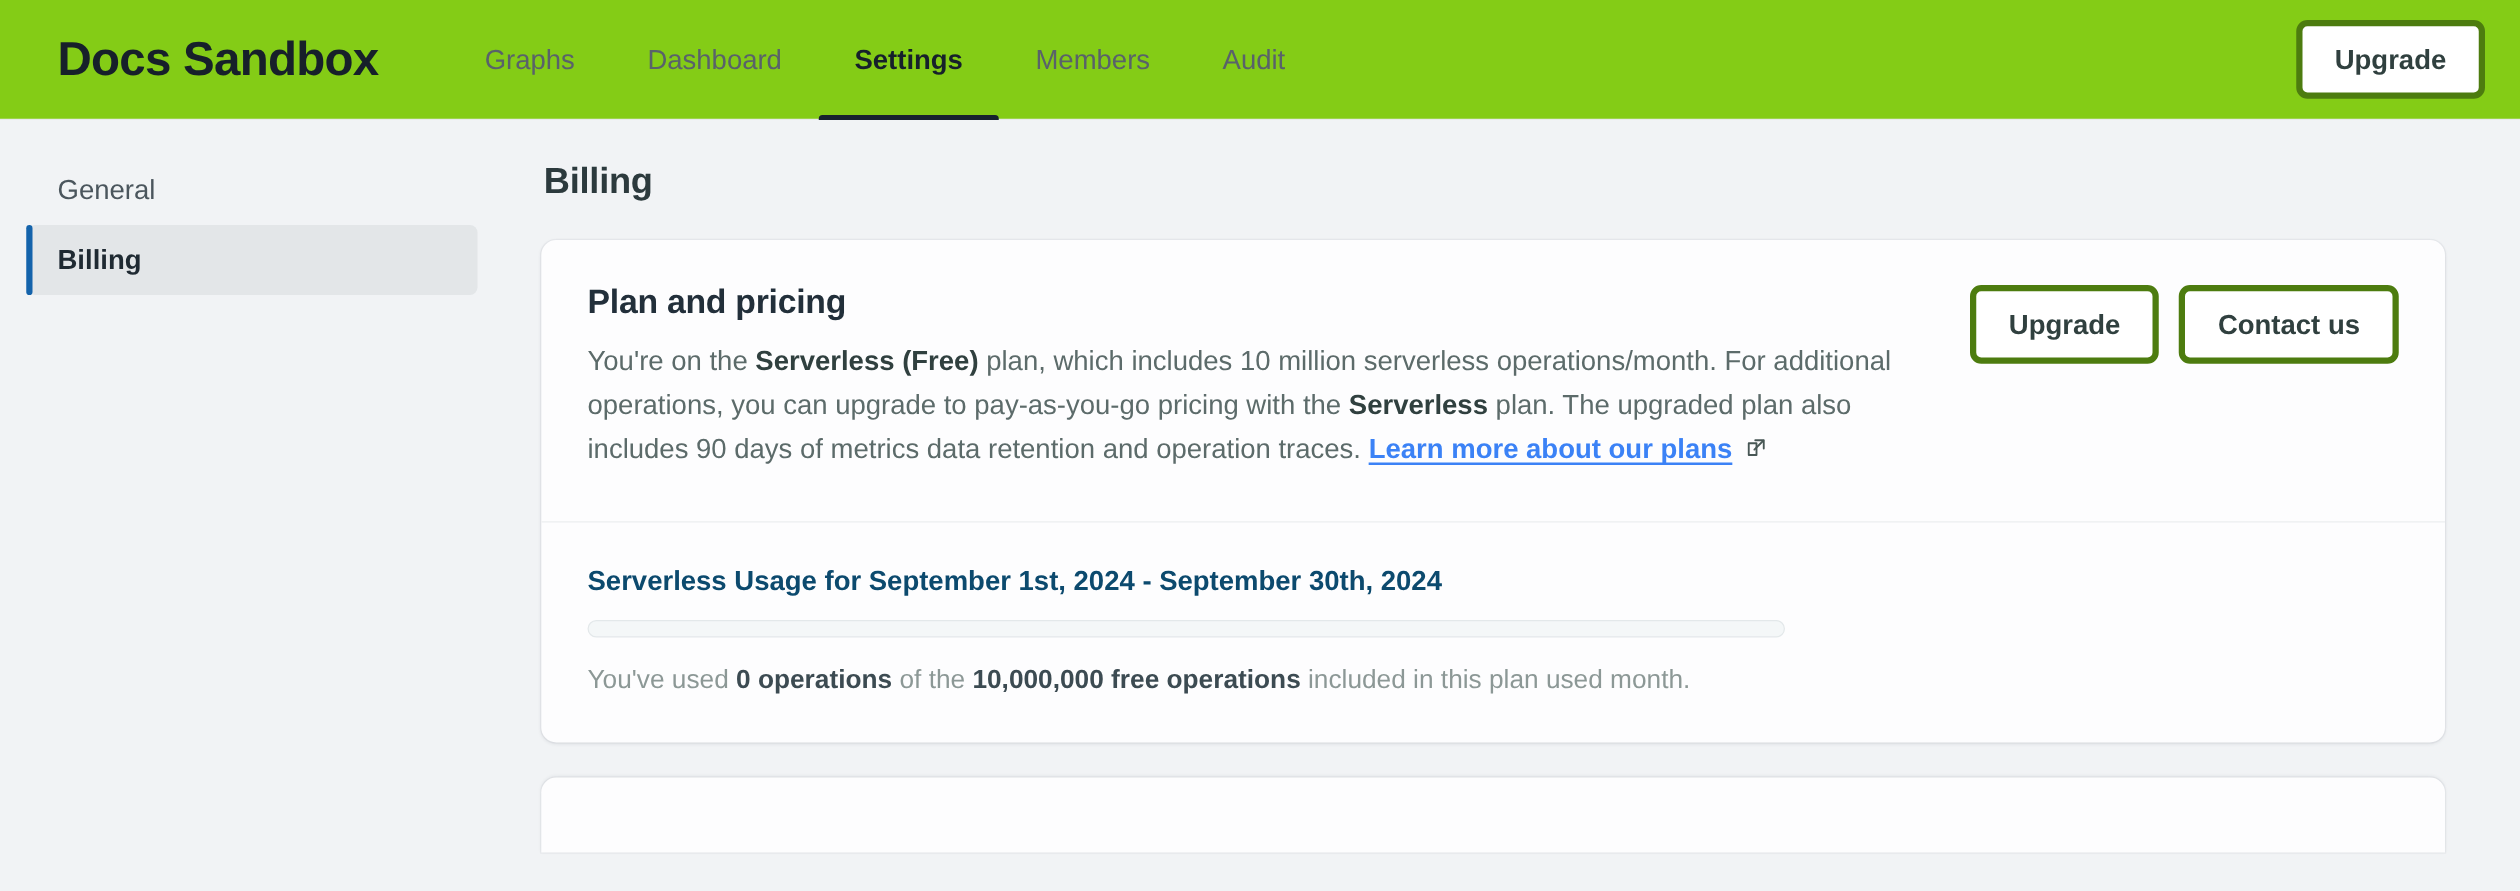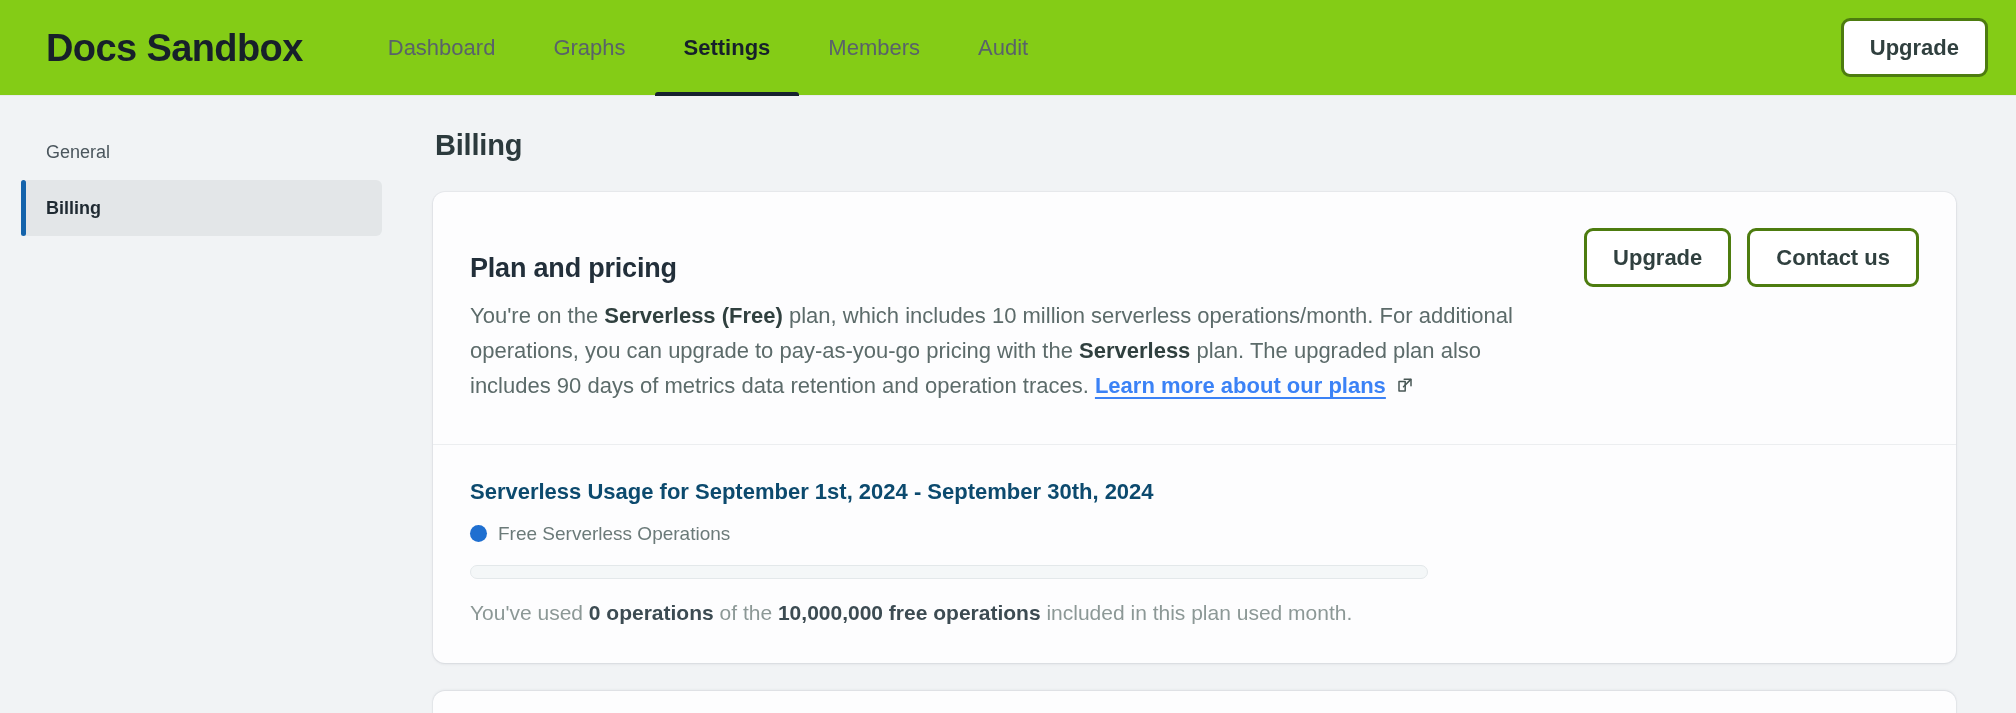--- a/index.html
+++ b/index.html
@@ -73,21 +73,21 @@
 
   .topbar-right {
     margin-left: auto;
     display: flex;
     align-items: center;
   }
 
   .btn {
     font-family: "Liberation Sans", sans-serif;
     background: #ffffff;
-    border: 3px solid #4d7c0f;
+    border: 5px solid #4d7c0f;
     border-radius: 9px;
     color: #30403f;
     font-size: 22px;
     font-weight: 700;
     padding: 14px 26px;
     cursor: pointer;
     line-height: 1.15;
     white-space: nowrap;
   }
 
@@ -104,21 +104,21 @@
     padding-top: 28px;
   }
 
   .side-item {
     position: relative;
     display: flex;
     align-items: center;
     height: 56px;
     margin: 0 30px 0 22px;
     padding-left: 24px;
-    font-size: 18px;
+    font-size: 22px;
     color: #4b565d;
     border-radius: 6px;
     cursor: pointer;
   }
 
   .side-item.active {
     background: #e3e6e8;
     color: #1f2a32;
     font-weight: 700;
   }
@@ -172,21 +172,20 @@
   }
 
   .plan-head-left { flex: 1; min-width: 0; padding-right: 40px; max-width: 1135px; }
 
   .plan-title {
     font-size: 27px;
     font-weight: 700;
     color: #222f3a;
     margin-bottom: 14px;
     letter-spacing: -0.2px;
-    margin-top: 27px;
   }
 
   .plan-desc {
     font-size: 22px;
     line-height: 1.6;
     color: #5c6b6a;
     max-width: 1095px;
   }
 
   .plan-desc b { color: #30403f; font-weight: 700; }
@@ -275,22 +274,22 @@
     box-shadow: 0 -1px 3px rgba(25, 40, 55, 0.07), 0 0 0 1px rgba(25, 40, 55, 0.035);
   }
 </style>
 </head>
 <body>
 
 <div class="topbar">
   <div class="brand">Docs Sandbox</div>
 
   <nav class="nav">
+    <div class="nav-item">Graphs</div>
     <div class="nav-item">Dashboard</div>
-    <div class="nav-item">Graphs</div>
     <div class="nav-item active">Settings</div>
     <div class="nav-item">Members</div>
     <div class="nav-item">Audit</div>
   </nav>
 
   <div class="topbar-right">
     <button class="btn">Upgrade</button>
   </div>
 </div>
 
@@ -326,24 +325,20 @@
             <button class="btn">Contact us</button>
           </div>
         </div>
       </div>
 
       <div class="card-divider"></div>
 
       <div class="card-section">
         <div class="usage-title">Serverless Usage for September 1st, 2024 - September 30th, 2024</div>
 
-        <div class="legend">
-          <span class="legend-dot" style="background: rgb(31, 111, 208);"></span>
-          <span class="legend-label">Free Serverless Operations</span>
-        </div>
 
         <div class="progress-track">
           <div class="progress-fill" id="usage-fill" style="width: 0%;"></div>
         </div>
 
         <p class="usage-note"><span>You've used </span><b>0 operations</b><span> of the </span><b>10,000,000 free operations</b><span> included in this plan used month.</span></p>
       </div>
     </section>
 
     <div class="card-peek"></div>

